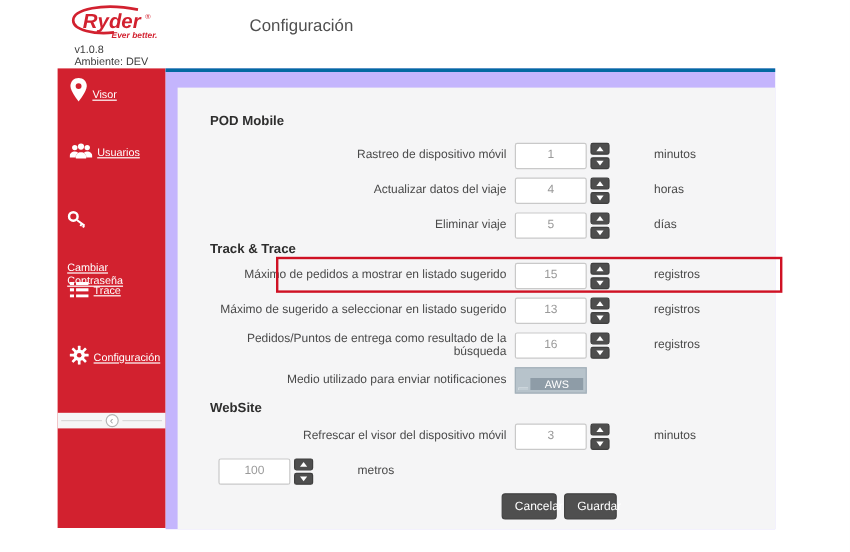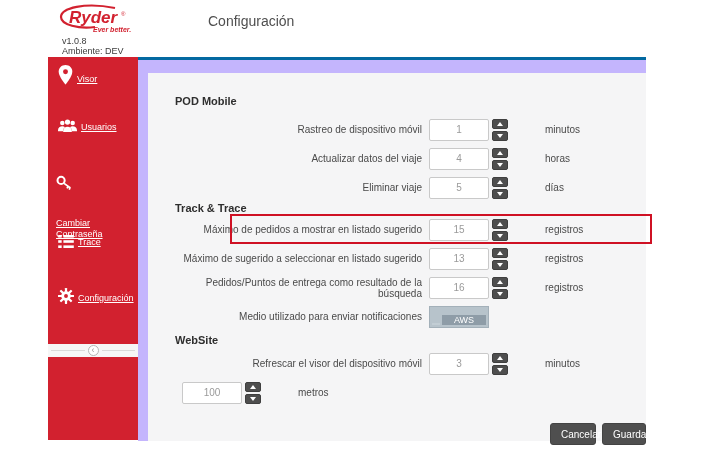--- a/index.html
+++ b/index.html
@@ -56,21 +56,21 @@
 
   .highlight-box { position:absolute; left:55px; top:-1px; width:422px; height:30px;
                    border:2px solid #cf1124; pointer-events:none; }
 
   .toggle { margin-left:7px; width:60px; height:22px; background:#b7c3cb; border:1px solid #a3b0b9;
             padding:2px; display:flex; cursor:pointer;align-items:flex-end; }
   .toggle-handle { width:8px; background:#fff; border:1px solid #c2cdd4; }
   .toggle-label { flex:1; margin-left:2px; background:#8e9ca7; color:#fff; font-size:9px;
                   display:flex; align-items:center; justify-content:center; }
 
-  .btn-row { display:flex; height:22px; margin-top:16px;justify-content:flex-end; }
+  .btn-row { display:flex; height:22px; margin-top:4px; }
   .btn { height:22px; background:#4f4f4f; color:#fff; border:1px solid #434343; border-radius:3px;
          font-size:10px; font-family:"Liberation Sans", sans-serif; cursor:pointer; padding:0 10px; }
   .btn-cancel { margin-left:243px; width:46px; }
   .btn-save { margin-left:6px; width:44px; }
 </style>
 </head>
 <body>
 
 <div class="page">
 

